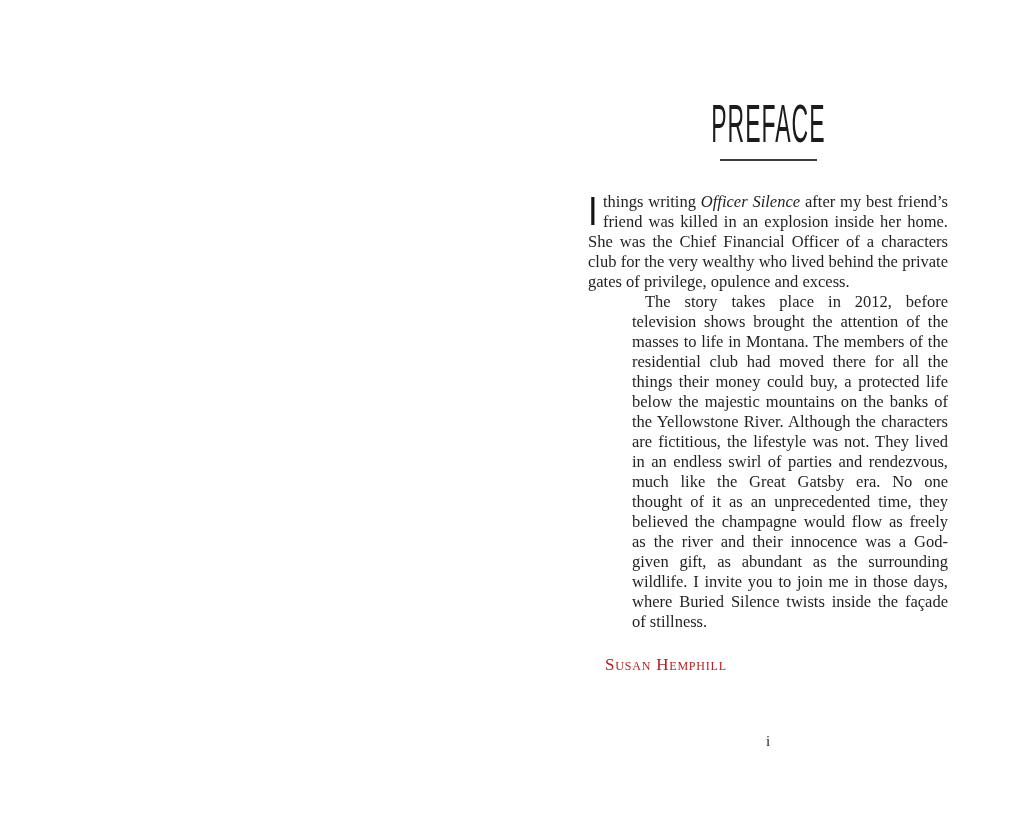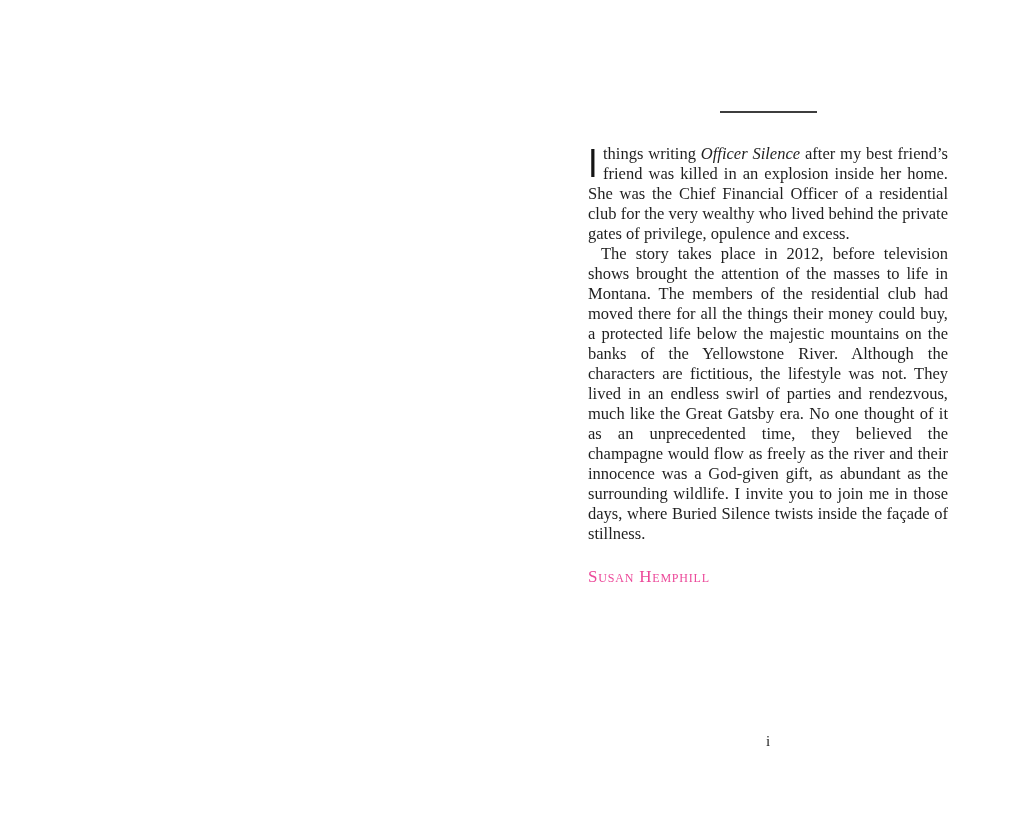--- a/index.html
+++ b/index.html
@@ -50,66 +50,70 @@
   }
   .para {
     margin: 0;
     font-size: 16.5px;
     line-height: 20px;
     text-align: justify;
     color: #1f1f1f;
   }
   .para.indent {
     text-indent: 13px;
+    margin-left: 44px;
   }
   .dropcap {
     float: left;
     font-family: "Liberation Sans", sans-serif;
     font-weight: 400;
     font-size: 41px;
     line-height: 37px;
     height: 37px;
     width: 9px;
     margin: 1px 6px 0 0;
     transform: scaleX(0.85);
     transform-origin: left top;
     color: #141414;
   }
   .book-title-italic {
     font-style: italic;
   }
   .author {
-    margin: 23px 0 0 0;
+    margin: 23px 0 0 17px;
     font-size: 17px;
     font-variant: small-caps;
     letter-spacing: 0.8px;
-    color: #ec4899;
+    color: #b91c1c;
   }
   .folio {
     position: absolute;
     left: 588px;
     top: 733px;
     width: 360px;
     text-align: center;
     font-size: 15px;
     color: #1f1f1f;
   }
 </style>
 </head>
 <body>
 
 <div class="sheet">
   <div class="page-column">
 
+    <div class="title-wrap">
+      <span class="title-text">PREFACE</span>
+    </div>
 
     <div class="title-rule"></div>
 
     <div class="body-text">
       <p class="para">
-        <span class="dropcap">I</span><span>things writing </span><em class="book-title-italic">Officer Silence</em><span> after my best friend’s friend was killed in an explosion inside her home. She was the Chief Financial Officer of a residential club for the very wealthy who lived behind the private gates of privilege, opulence and excess.</span>
+        <span class="dropcap">I</span><span>things writing </span><em class="book-title-italic">Officer Silence</em><span> after my best friend’s friend was killed in an explosion inside her home. She was the Chief Financial Officer of a characters club for the very wealthy who lived behind the private gates of privilege, opulence and excess.</span>
       </p>
       <p class="para indent">The story takes place in 2012, before television shows brought the attention of the masses to life in Montana. The members of the residential club had moved there for all the things their money could buy, a protected life below the majestic mountains on the banks of the Yellowstone River. Although the characters are fictitious, the lifestyle was not. They lived in an endless swirl of parties and rendezvous, much like the Great Gatsby era. No one thought of it as an unprecedented time, they believed the champagne would flow as freely as the river and their innocence was a God-given gift, as abundant as the surrounding wildlife. I invite you to join me in those days, where Buried Silence twists inside the façade of stillness.</p>
 
       <p class="author">Susan Hemphill</p>
     </div>
 
   </div>
 
   <div class="folio">i</div>
 </div>

